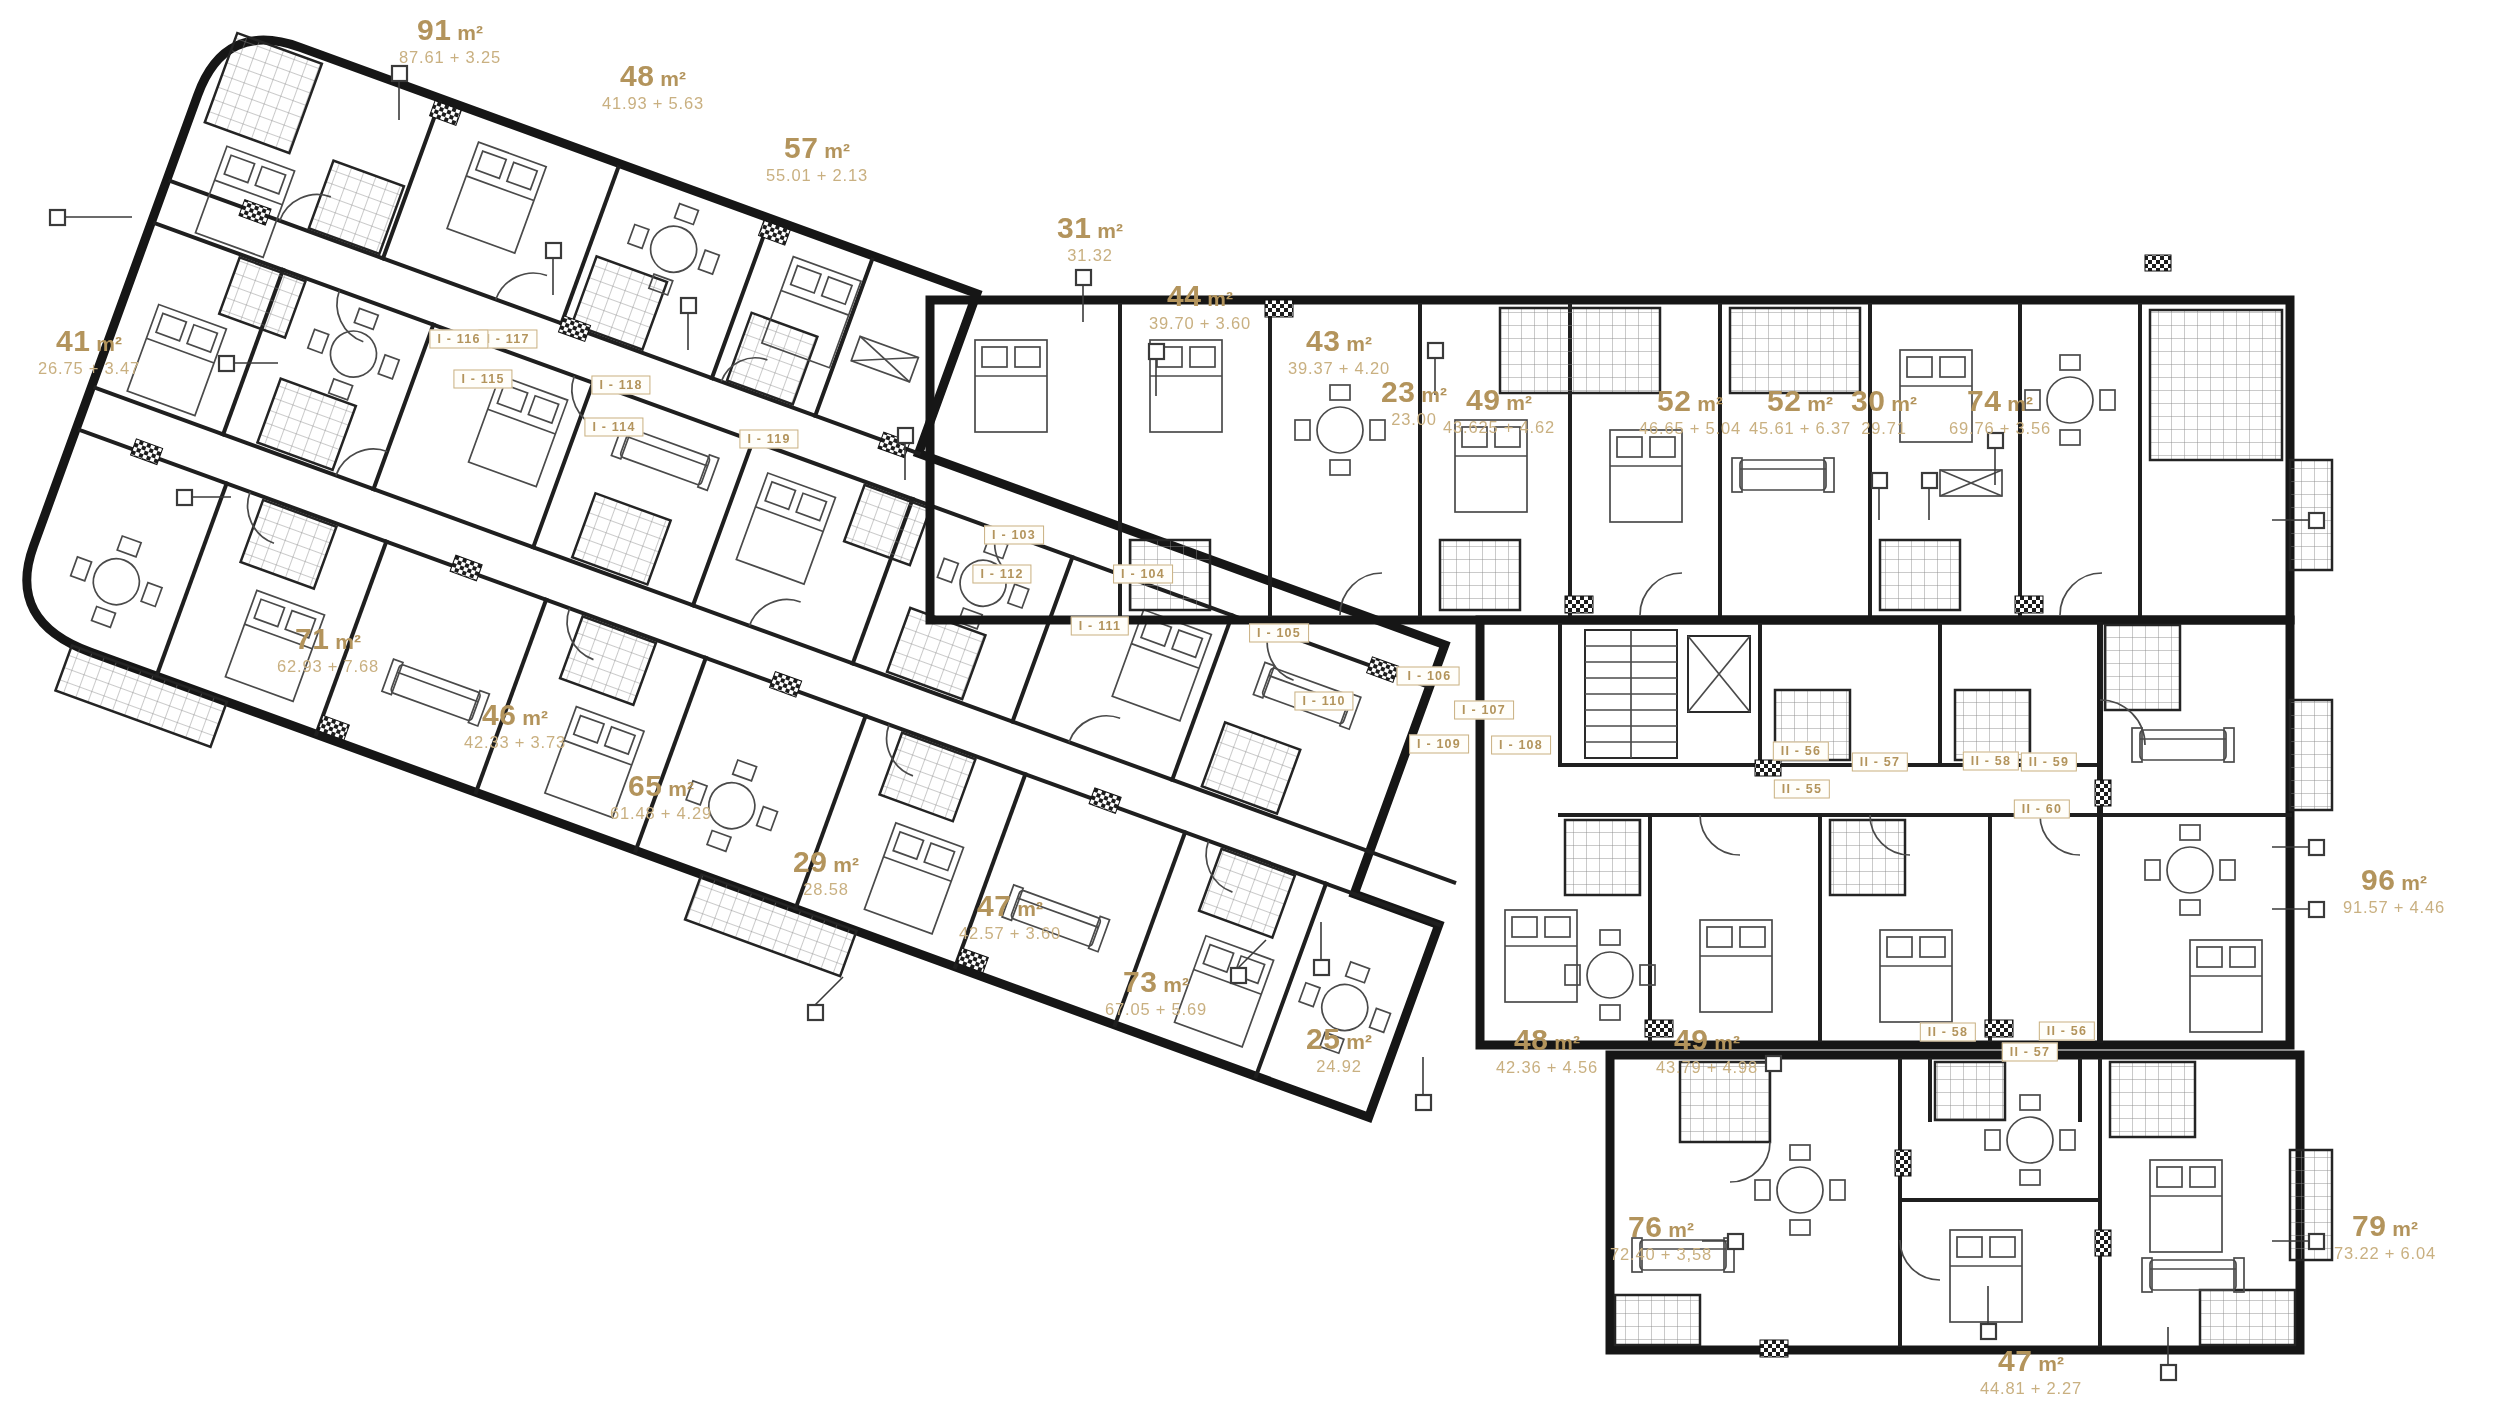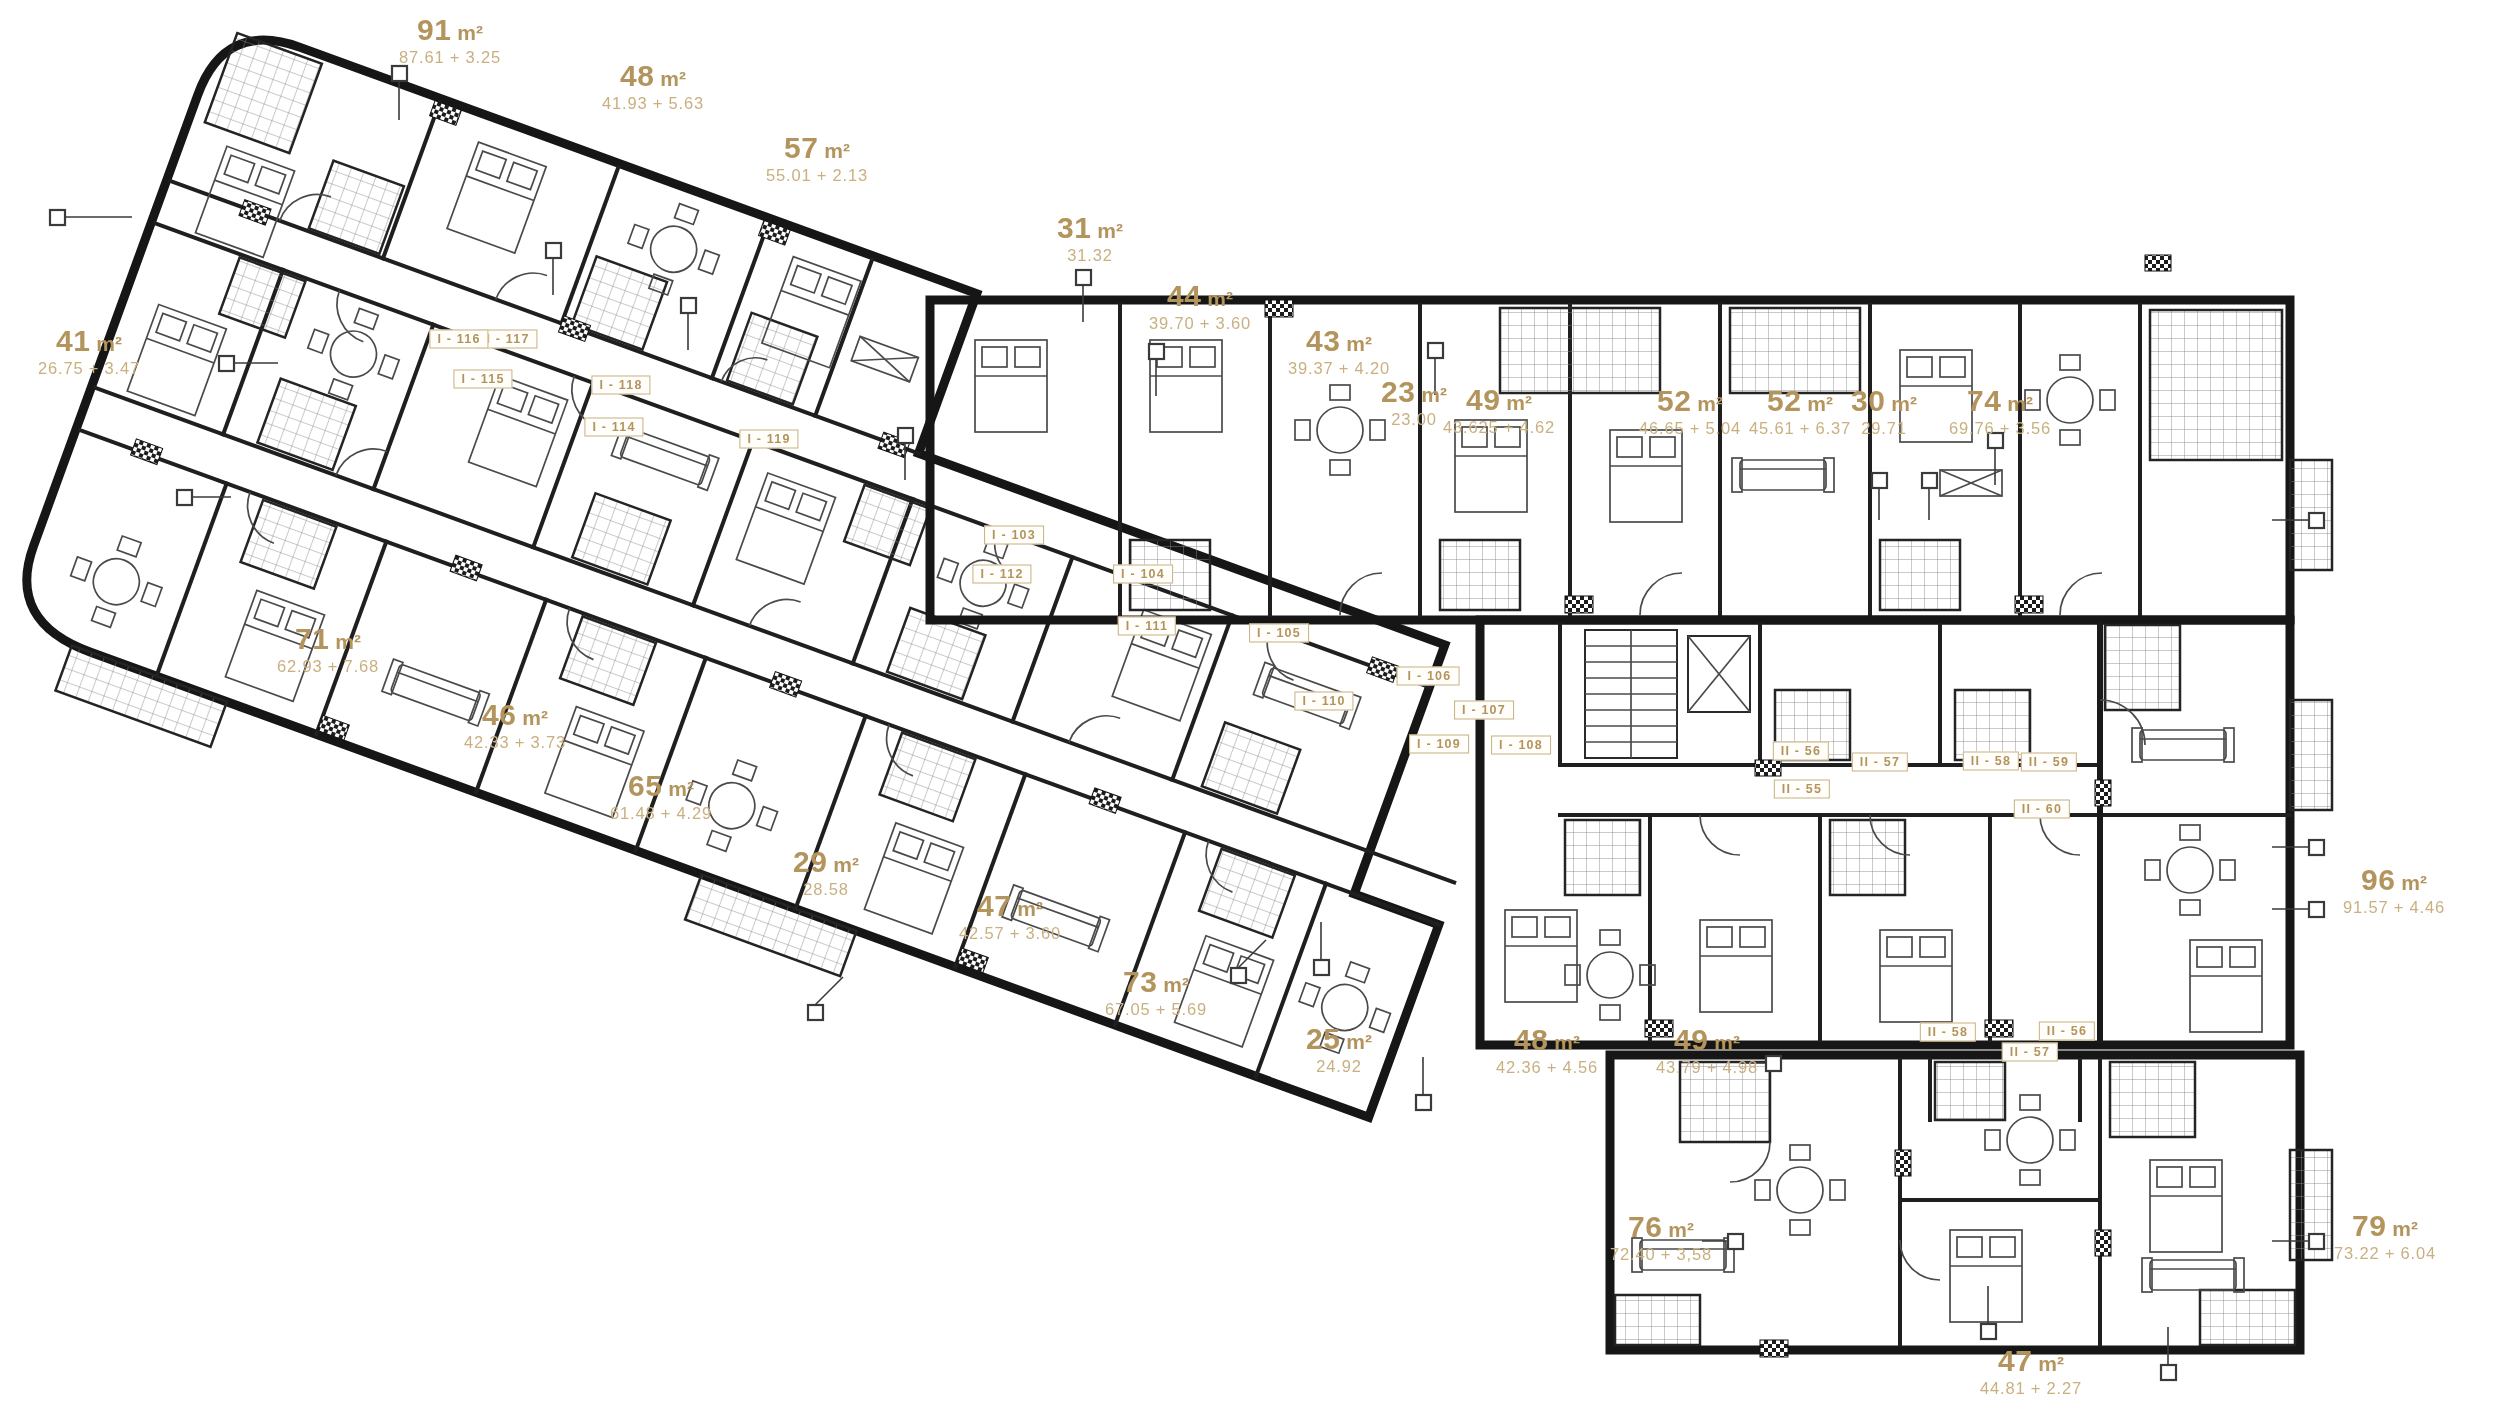--- a/index.html
+++ b/index.html
@@ -441,21 +441,21 @@
 <div id="tag-layer">
       <div class="unit-tag" style="left: 508px; top: 330px; margin-top: 9px;">I - 117</div>
       <div class="unit-tag" style="left: 459px; top: 339px;">I - 116</div>
       <div class="unit-tag" style="left: 483px; top: 379px;">I - 115</div>
       <div class="unit-tag" style="left: 621px; top: 385px;">I - 118</div>
       <div class="unit-tag" style="left: 614px; top: 427px;">I - 114</div>
       <div class="unit-tag" style="left: 769px; top: 439px;">I - 119</div>
       <div class="unit-tag" style="left: 1014px; top: 535px;">I - 103</div>
       <div class="unit-tag" style="left: 1002px; top: 574px;">I - 112</div>
       <div class="unit-tag" style="left: 1143px; top: 574px;">I - 104</div>
-      <div class="unit-tag" style="left: 1147px; top: 626px;">I - 111</div>
+      <div class="unit-tag" style="left: 1100px; top: 626px;">I - 111</div>
       <div class="unit-tag" style="left: 1279px; top: 633px;">I - 105</div>
       <div class="unit-tag" style="left: 1324px; top: 701px;">I - 110</div>
       <div class="unit-tag" style="left: 1428px; top: 676px; padding-left: 10px;">I - 106</div>
       <div class="unit-tag" style="left: 1484px; top: 710px;">I - 107</div>
       <div class="unit-tag" style="left: 1439px; top: 744px;">I - 109</div>
       <div class="unit-tag" style="left: 1490px; top: 745px; margin-left: 31px;">I - 108</div>
       <div class="unit-tag" style="left: 1801px; top: 751px;">II - 56</div>
       <div class="unit-tag" style="left: 1880px; top: 762px;">II - 57</div>
       <div class="unit-tag" style="left: 1991px; top: 761px;">II - 58</div>
       <div class="unit-tag" style="left: 2049px; top: 762px;">II - 59</div>

